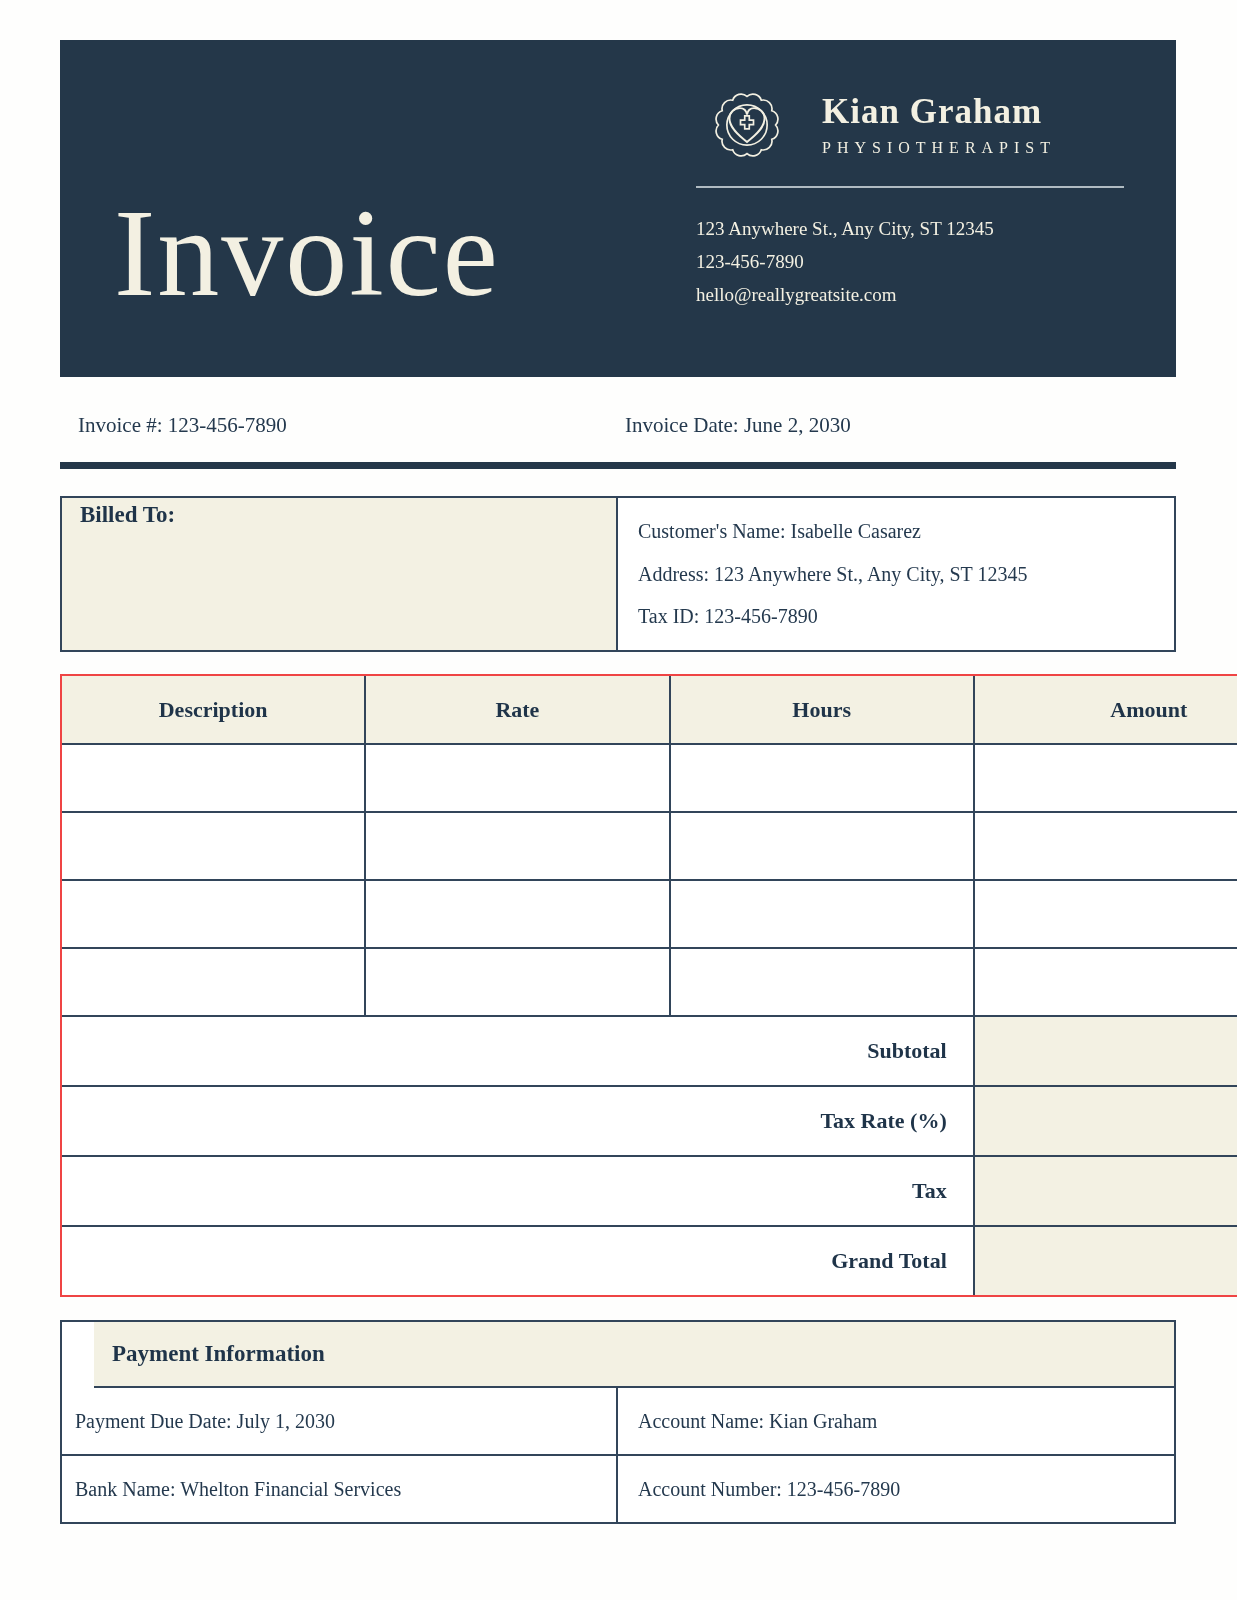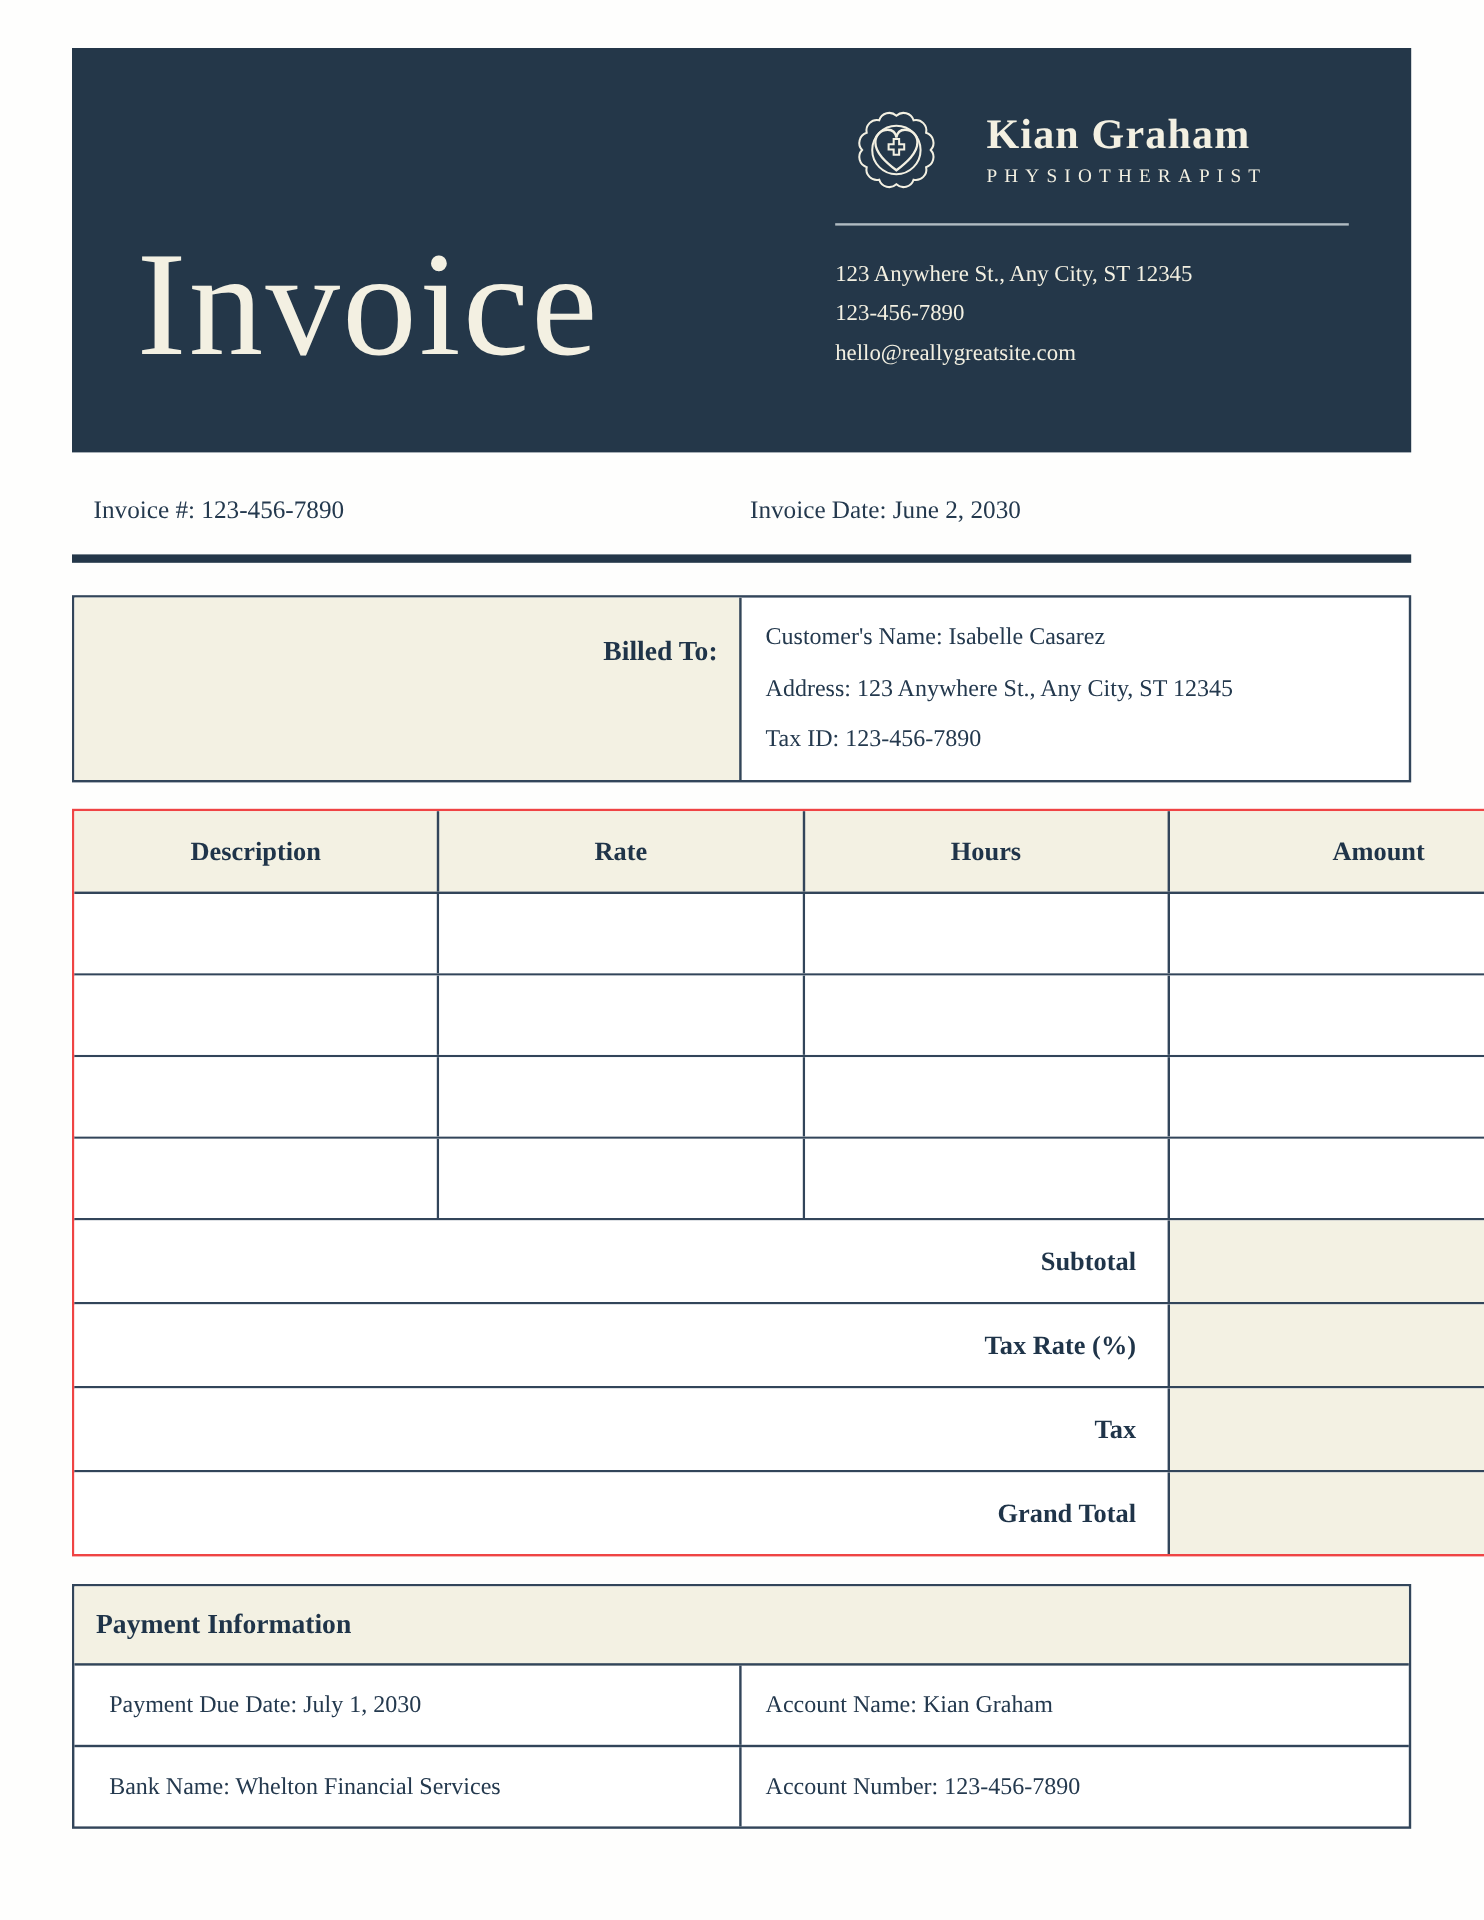--- a/index.html
+++ b/index.html
@@ -32,21 +32,21 @@
   .meta-date   { position:absolute; left:625px; top:413px; font-size:21px; }
   .thick-rule  { position:absolute; left:60px; top:462px; width:1116px; height:7px; background:#243749; }
 
   
   .billed {
     position:absolute; left:60px; top:496px; width:1116px; height:156px;
     display:flex; border:2px solid #32455a; box-sizing:border-box; background:#ffffff;
   }
   .billed-left {
     width:556px; background:#f3f1e3; border-right:2px solid #32455a;
-    padding:32px 18px; box-sizing:border-box; flex:none;text-align:right;
+    padding:4px 18px; box-sizing:border-box; flex:none;
   }
   .billed-label { font-size:23px; font-weight:bold; color:#1f3449; }
   .billed-right {
     flex:1; padding:22px 20px; box-sizing:border-box;
     display:flex; flex-direction:column; justify-content:space-between; font-size:20px;
   }
 
   
   .items {
     position:absolute; left:60px; top:674px; width:1221px;
@@ -72,26 +72,26 @@
   .sum-value { background:#f3f1e3; }
 
   
   .payment {
     position:absolute; left:60px; top:1320px; width:1116px;
     border:2px solid #32455a; box-sizing:border-box; background:#ffffff;
   }
   .pay-head {
     height:66px; background:#f3f1e3; border-bottom:2px solid #32455a;
     display:flex; align-items:center; padding-left:18px; box-sizing:border-box;
-    font-weight:bold; font-size:23px; color:#1f3449;
+    font-weight:bold; font-size:23px; color:#1f3449;margin-left:32px;
   }
   .pay-row { display:grid; grid-template-columns:1fr 1fr; border-bottom:2px solid #32455a; }
   .pay-row.last { border-bottom:none; }
   .pay-cell {
-    height:66px; display:flex; align-items:center; padding-left:29px;
+    height:66px; display:flex; align-items:center; padding-left:13px;
     font-size:20px; box-sizing:border-box;
   }
   .pay-cell.left { border-right:2px solid #32455a; }
   .pay-cell.right { padding-left:20px;border-radius:25px; }
 </style>
 </head>
 <body>
 
 <div class="page">
 

